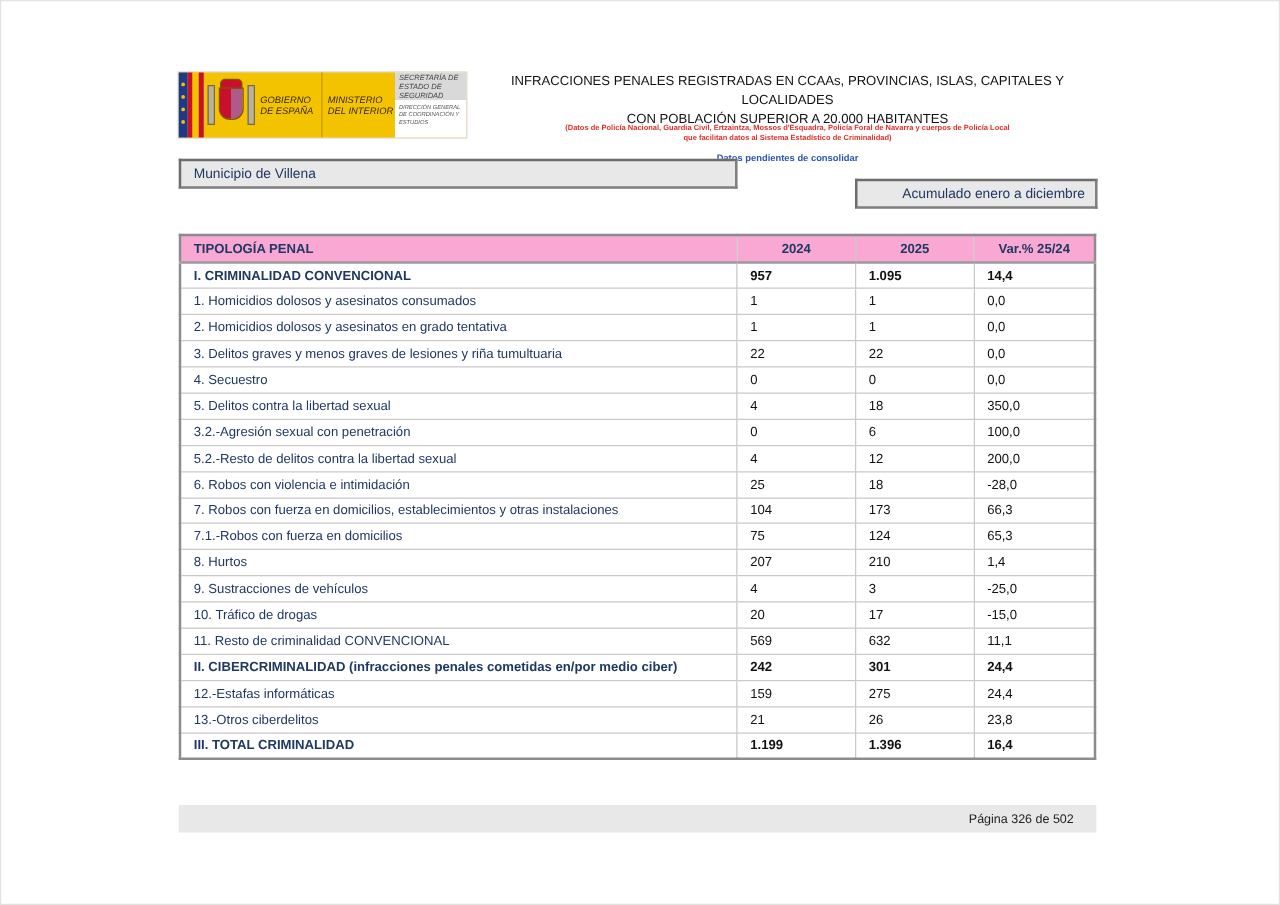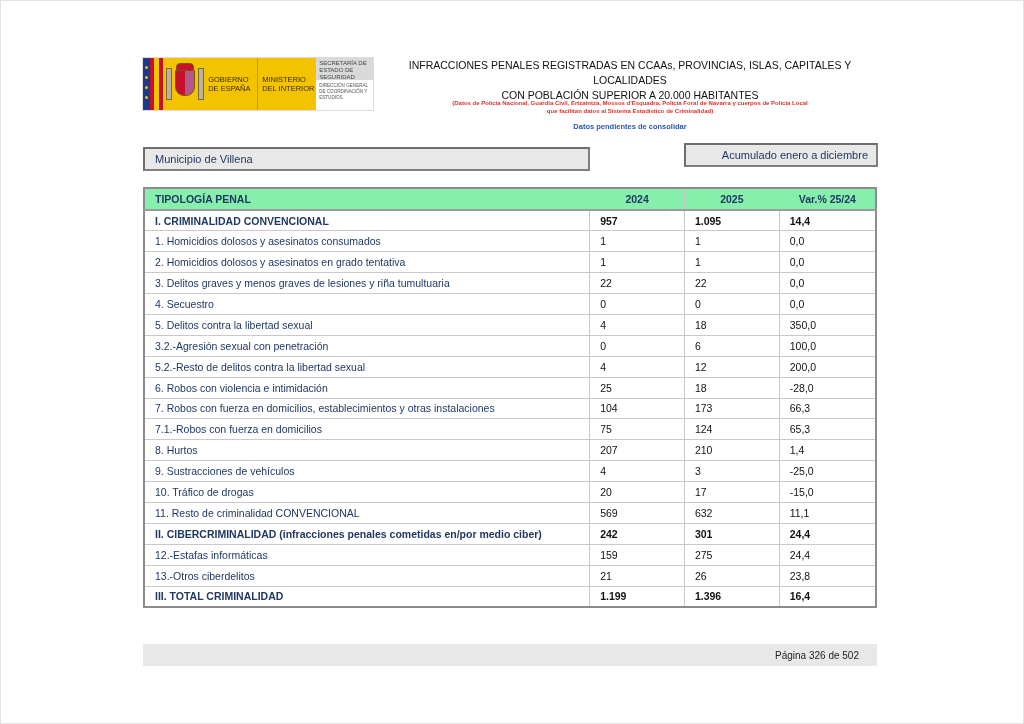--- a/index.html
+++ b/index.html
@@ -10,21 +10,21 @@
     position: relative;
     overflow: hidden;
   }
   .page-frame {
     position: absolute; left: 0; top: 0; width: 1022px; height: 722px;
     border: 1px solid #e2e2e2;
   }
   
   .logo {
     position: absolute; left: 143px; top: 58px; width: 230px; height: 52px;
-    display: flex; background: #f3c300; box-shadow: 0 0 0 1px #ddd;
+    display: flex; background: #f3c300; box-shadow: 0 0 0 1px #ddd; font-style: italic;
   }
   .logo .flag { width: 20px; height: 52px; display: flex; }
   .logo .flag .blue { width: 7px; background: #1d3a8a; position: relative; }
   .logo .flag .blue i { position: absolute; left: 2px; width: 3px; height: 3px; background: #f3c300; border-radius: 50%; }
   .logo .flag .red1 { width: 4px; background: #c8102e; }
   .logo .flag .yel { width: 5px; background: #f3c300; }
   .logo .flag .red2 { width: 4px; background: #c8102e; }
   .logo .coat {
     width: 44px; height: 52px; position: relative;
   }
@@ -70,34 +70,34 @@
     position: absolute; left: 380px; top: 122px; width: 500px;
     text-align: center; font-size: 7.5px; color: #2956b2; font-weight: bold;
   }
   
   .box {
     position: absolute; background: #e8e8e8; border: 2px solid #7f7f7f;
     border-top-color: #6d6d6d; border-left-color: #6d6d6d;
     box-sizing: border-box; font-size: 11px; color: #1f3864;
     display: flex; align-items: center;
   }
-  .box.muni { left: 143px; top: 147px; width: 447px; height: 24px; padding-left: 10px; }
+  .box.muni { left: 143px; top: 127px; width: 447px; height: 24px; padding-left: 10px; }
   .box.acum { left: 684px; top: 143px; width: 194px; height: 24px; justify-content: flex-end; padding-right: 8px; }
   
   .tbl {
     position: absolute; left: 143px; top: 187px; width: 734px;
     border-collapse: collapse; font-size: 10.5px; color: #1f3864;
     border: 2px solid #8c8c8c; box-sizing: border-box;
   }
   .tbl td, .tbl th {
     border: 1px solid #c9c9c9; height: 20.9px; padding: 0 4px 0 10px;
     box-sizing: border-box;
   }
   .tbl th {
-    background: #86efac; font-weight: bold; height: 22px;
+    background: #f9a8d4; font-weight: bold; height: 22px;
     border-bottom: 2px solid #9a9a9a;
   }
   .tbl th.lbl { text-align: left; }
   .tbl th.num { text-align: center; padding: 0; }
   .tbl td.num { color: #111; width: 95px; padding-right: 3px; }
   .tbl td.lbl { text-align: left; }
   .tbl col.c0 { width: 447px; }
   .tbl col.c1 { width: 95px; }
   .tbl col.c2 { width: 95px; }
   .tbl col.c3 { width: 97px; }

